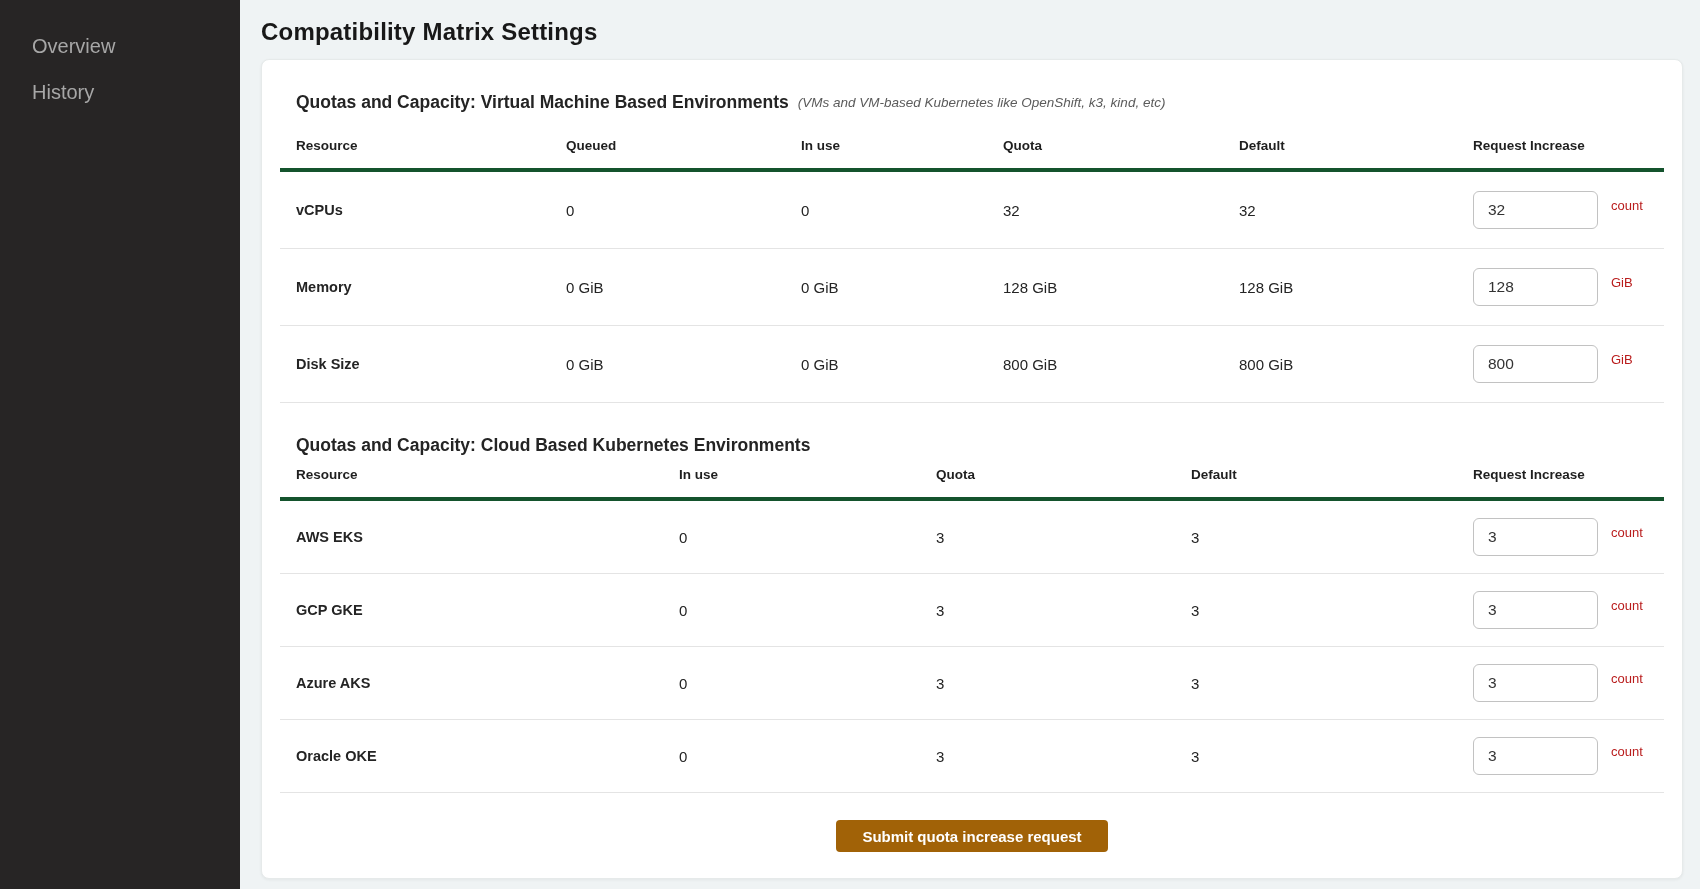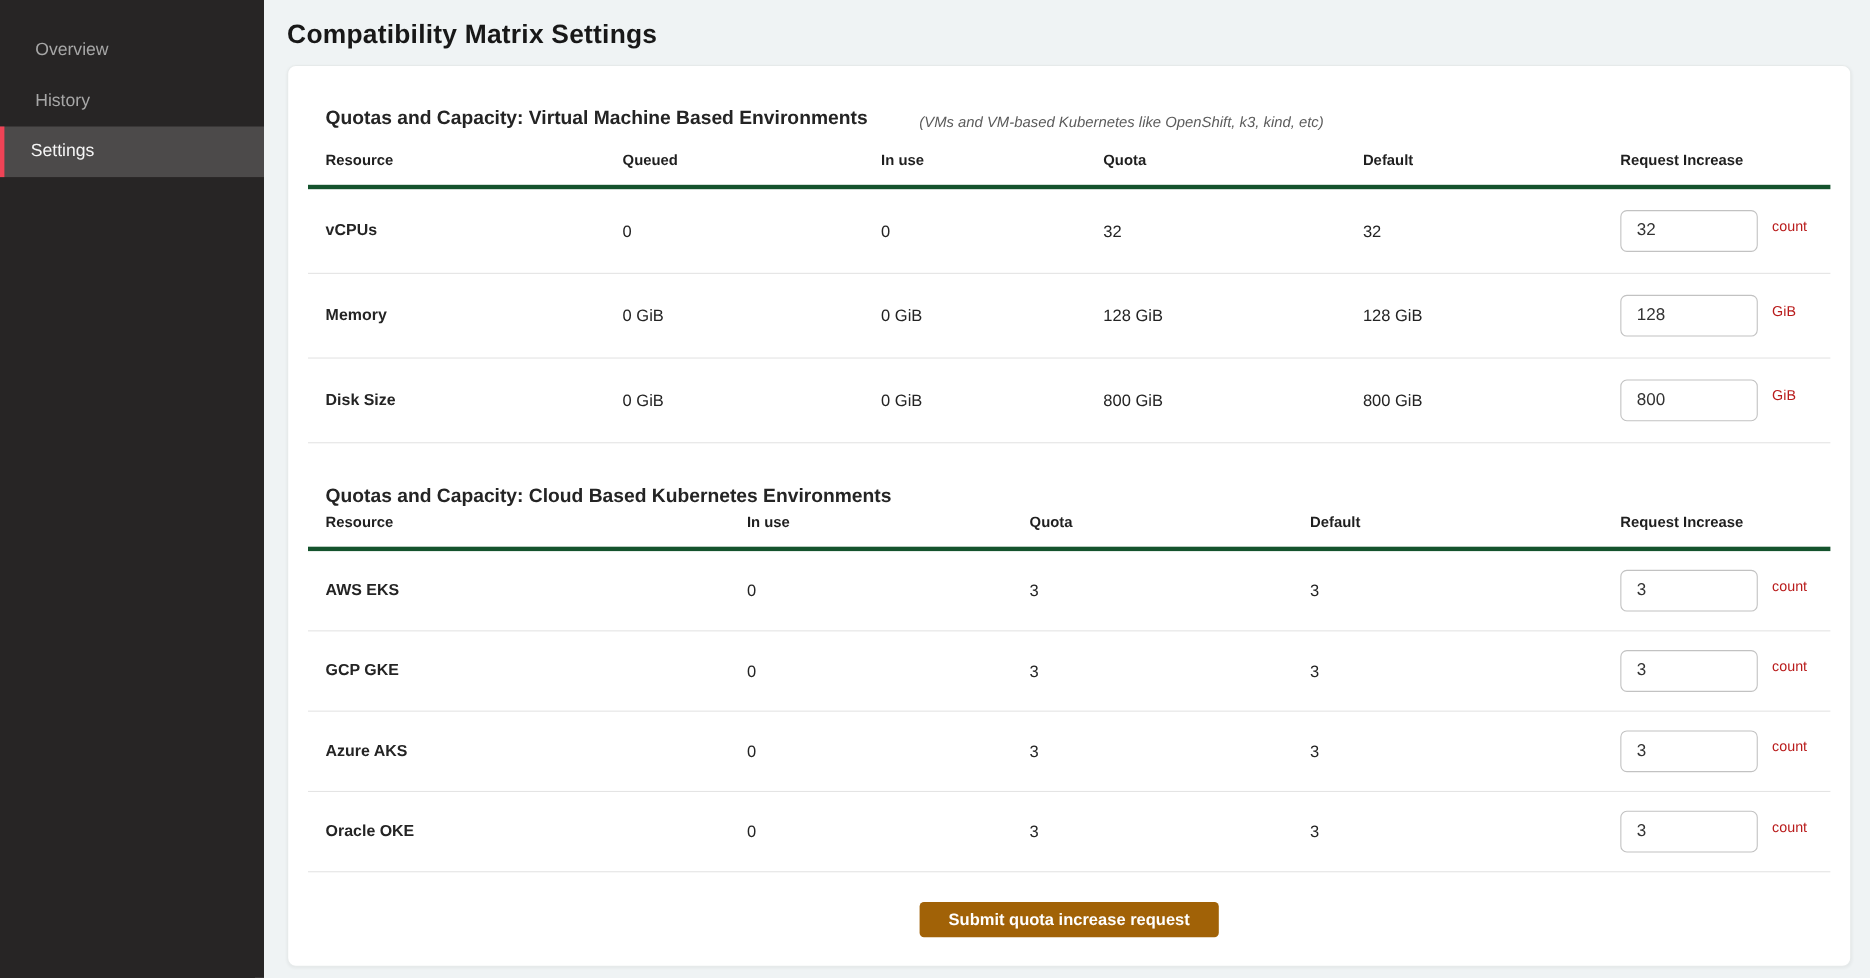--- a/index.html
+++ b/index.html
@@ -14,21 +14,21 @@
   .sidebar {
     position: absolute; left: 0; top: 0;
     width: 240px; height: 889px;
     background: #272525;
     padding-top: 23px;
   }
   .nav-item {
     height: 46px;
     display: flex; align-items: center;
     padding-left: 28px;
-    font-size: 16px;
+    font-size: 20px;
     color: #a7a7a7;
     cursor: pointer;
     border-left: 4px solid transparent;
   }
   .nav-item.active {
     background: #4c4a4a;
     color: #f5f5f5;
     border-left: 4px solid #ef4356;
     padding-left: 24px;
   }
@@ -50,23 +50,22 @@
     background: #ffffff;
     border: 1px solid #e6eaea;
     border-radius: 8px;
     box-shadow: 0 1px 3px rgba(30,40,40,0.06);
     padding: 22px 18px 26px 18px;
   }
 
   
   .section-head {
     margin: 4px 0 0 16px;
-    display: flex; align-items: flex-end;
+    display: flex; align-items: center;
     height: 32px;
-    gap: 38px;
   }
   .section-title {
     font-size: 17.5px;
     font-weight: 700;
     color: #242424;
   }
   .section-subtitle {
     margin-left: 9px;
     font-size: 13.5px;
     color: #5b5b5b;
@@ -140,23 +139,20 @@
 </head>
 <body>
 
 <nav class="sidebar">
   <div class="nav-item">
       <span>Overview</span>
     </div>
   <div class="nav-item">
       <span>History</span>
     </div>
-  <div class="nav-item active">
-      <span>Settings</span>
-    </div>
 </nav>
 
 <main class="main">
 
   <h1 class="page-title">Compatibility Matrix Settings</h1>
 
   <div class="card">
 
     <section>
       <div class="section-head">

